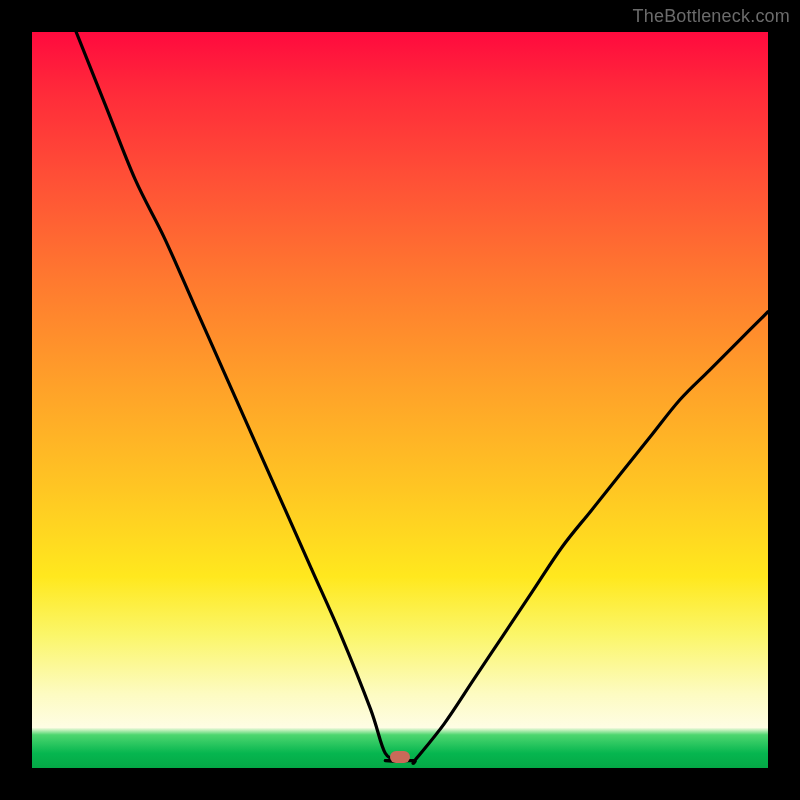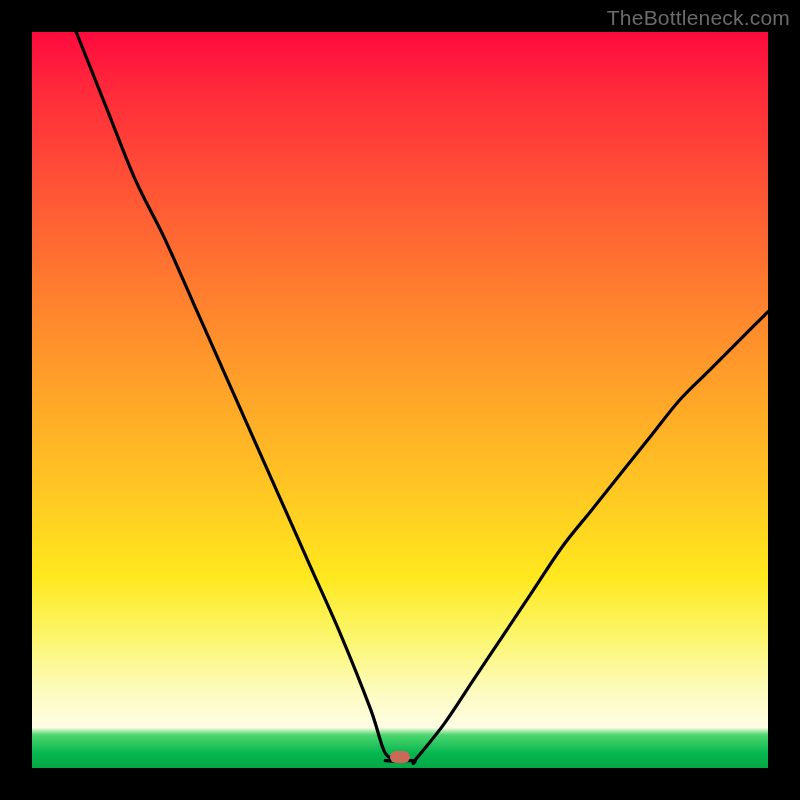--- a/index.html
+++ b/index.html
@@ -41,21 +41,21 @@
       #4dd66f 95.5%,
       #06b64f 98%,
       #04a846 100%
     );
   }
   .watermark {
     position: absolute;
     top: 6px;
     right: 10px;
     color: #6b6b6b;
-    font-size: 21px;
+    font-size: 18px;
     font-weight: 500;
     letter-spacing: 0.2px;
     font-family: Arial, Helvetica, sans-serif;
   }
   svg.curve {
     position: absolute;
     top: 0;
     left: 0;
     width: 736px;
     height: 736px;

